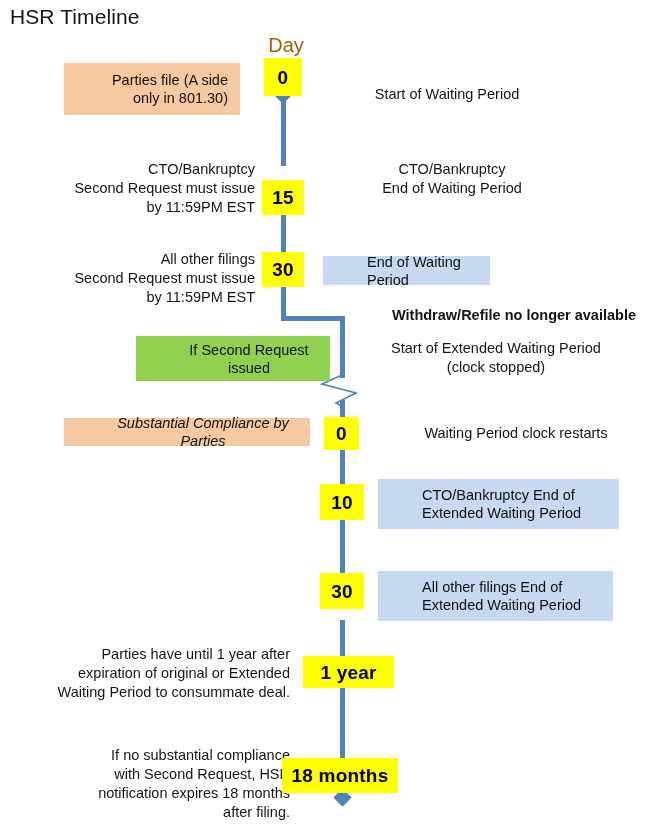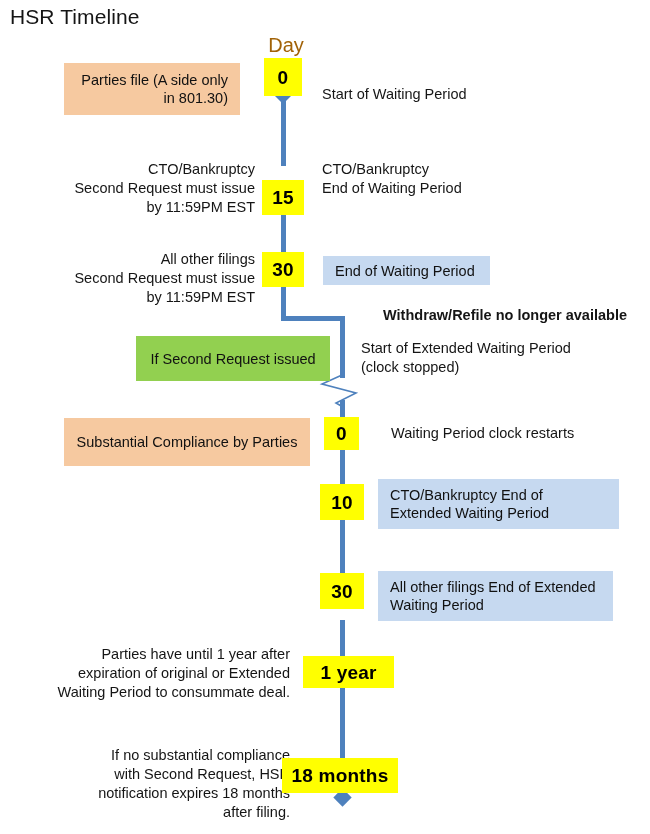--- a/index.html
+++ b/index.html
@@ -79,31 +79,31 @@
     align-items: center;
     padding: 0 12px;
     box-sizing: border-box;
     font-size: 14.5px;
     line-height: 18px;
     color: #111111;
   }
   .callout.orange { background: #F6C9A0; }
   .callout.blue   { background: #C6D9F0; }
   .callout.green  { background: #92D050; }
-  .callout .inner { width: 100%; }
+  .callout .inner { width: 100%; margin-left: 32px; }
 
   
   .note {
     font-size: 14.5px;
     line-height: 19px;
     color: #151515;
     white-space: pre-line;
   }
   .note.right { text-align: right; }
-  .note.left  { text-align: left; }
+  .note.left  { text-align: center; }
   .note.bold  { font-weight: bold; font-size: 14.5px; }
 
   .day-label {
     font-size: 20px;
     color: #a16207;
     line-height: 22px;
   }
 </style>
 </head>
 <body>
@@ -160,21 +160,21 @@
     <div class="inner">End of Waiting Period</div>
   </div>
 
   <div class="abs note bold left" style="left:383px; top:306px; width:262px;">Withdraw/Refile no longer available</div>
   <div class="abs callout green" style="left:136px; top:336px; width:194px; height:45px; justify-content:center;">
     <div class="inner" style="text-align:center;">If Second Request issued</div>
   </div>
   <div class="abs note left" style="left:361px; top:339px; width:270px;">Start of Extended Waiting Period
 (clock stopped)</div>
 
-  <div class="abs callout orange" style="left:64px; top:418px; width:246px; height:48px; ">
+  <div class="abs callout orange" style="left:64px; top:418px; width:246px; height:28px; font-style:italic;">
     <div class="inner" style="text-align:center;">Substantial Compliance by Parties</div>
   </div>
   <div class="abs daybox" style="left:324px; top:417px; width:35px; height:33px;">
     <span>0</span>
   </div>
   <div class="abs note left" style="left:391px; top:424px; width:250px;">Waiting Period clock restarts</div>
 
   <div class="abs daybox" style="left:320px; top:484px; width:44px; height:36px;">
     <span>10</span>
   </div>

